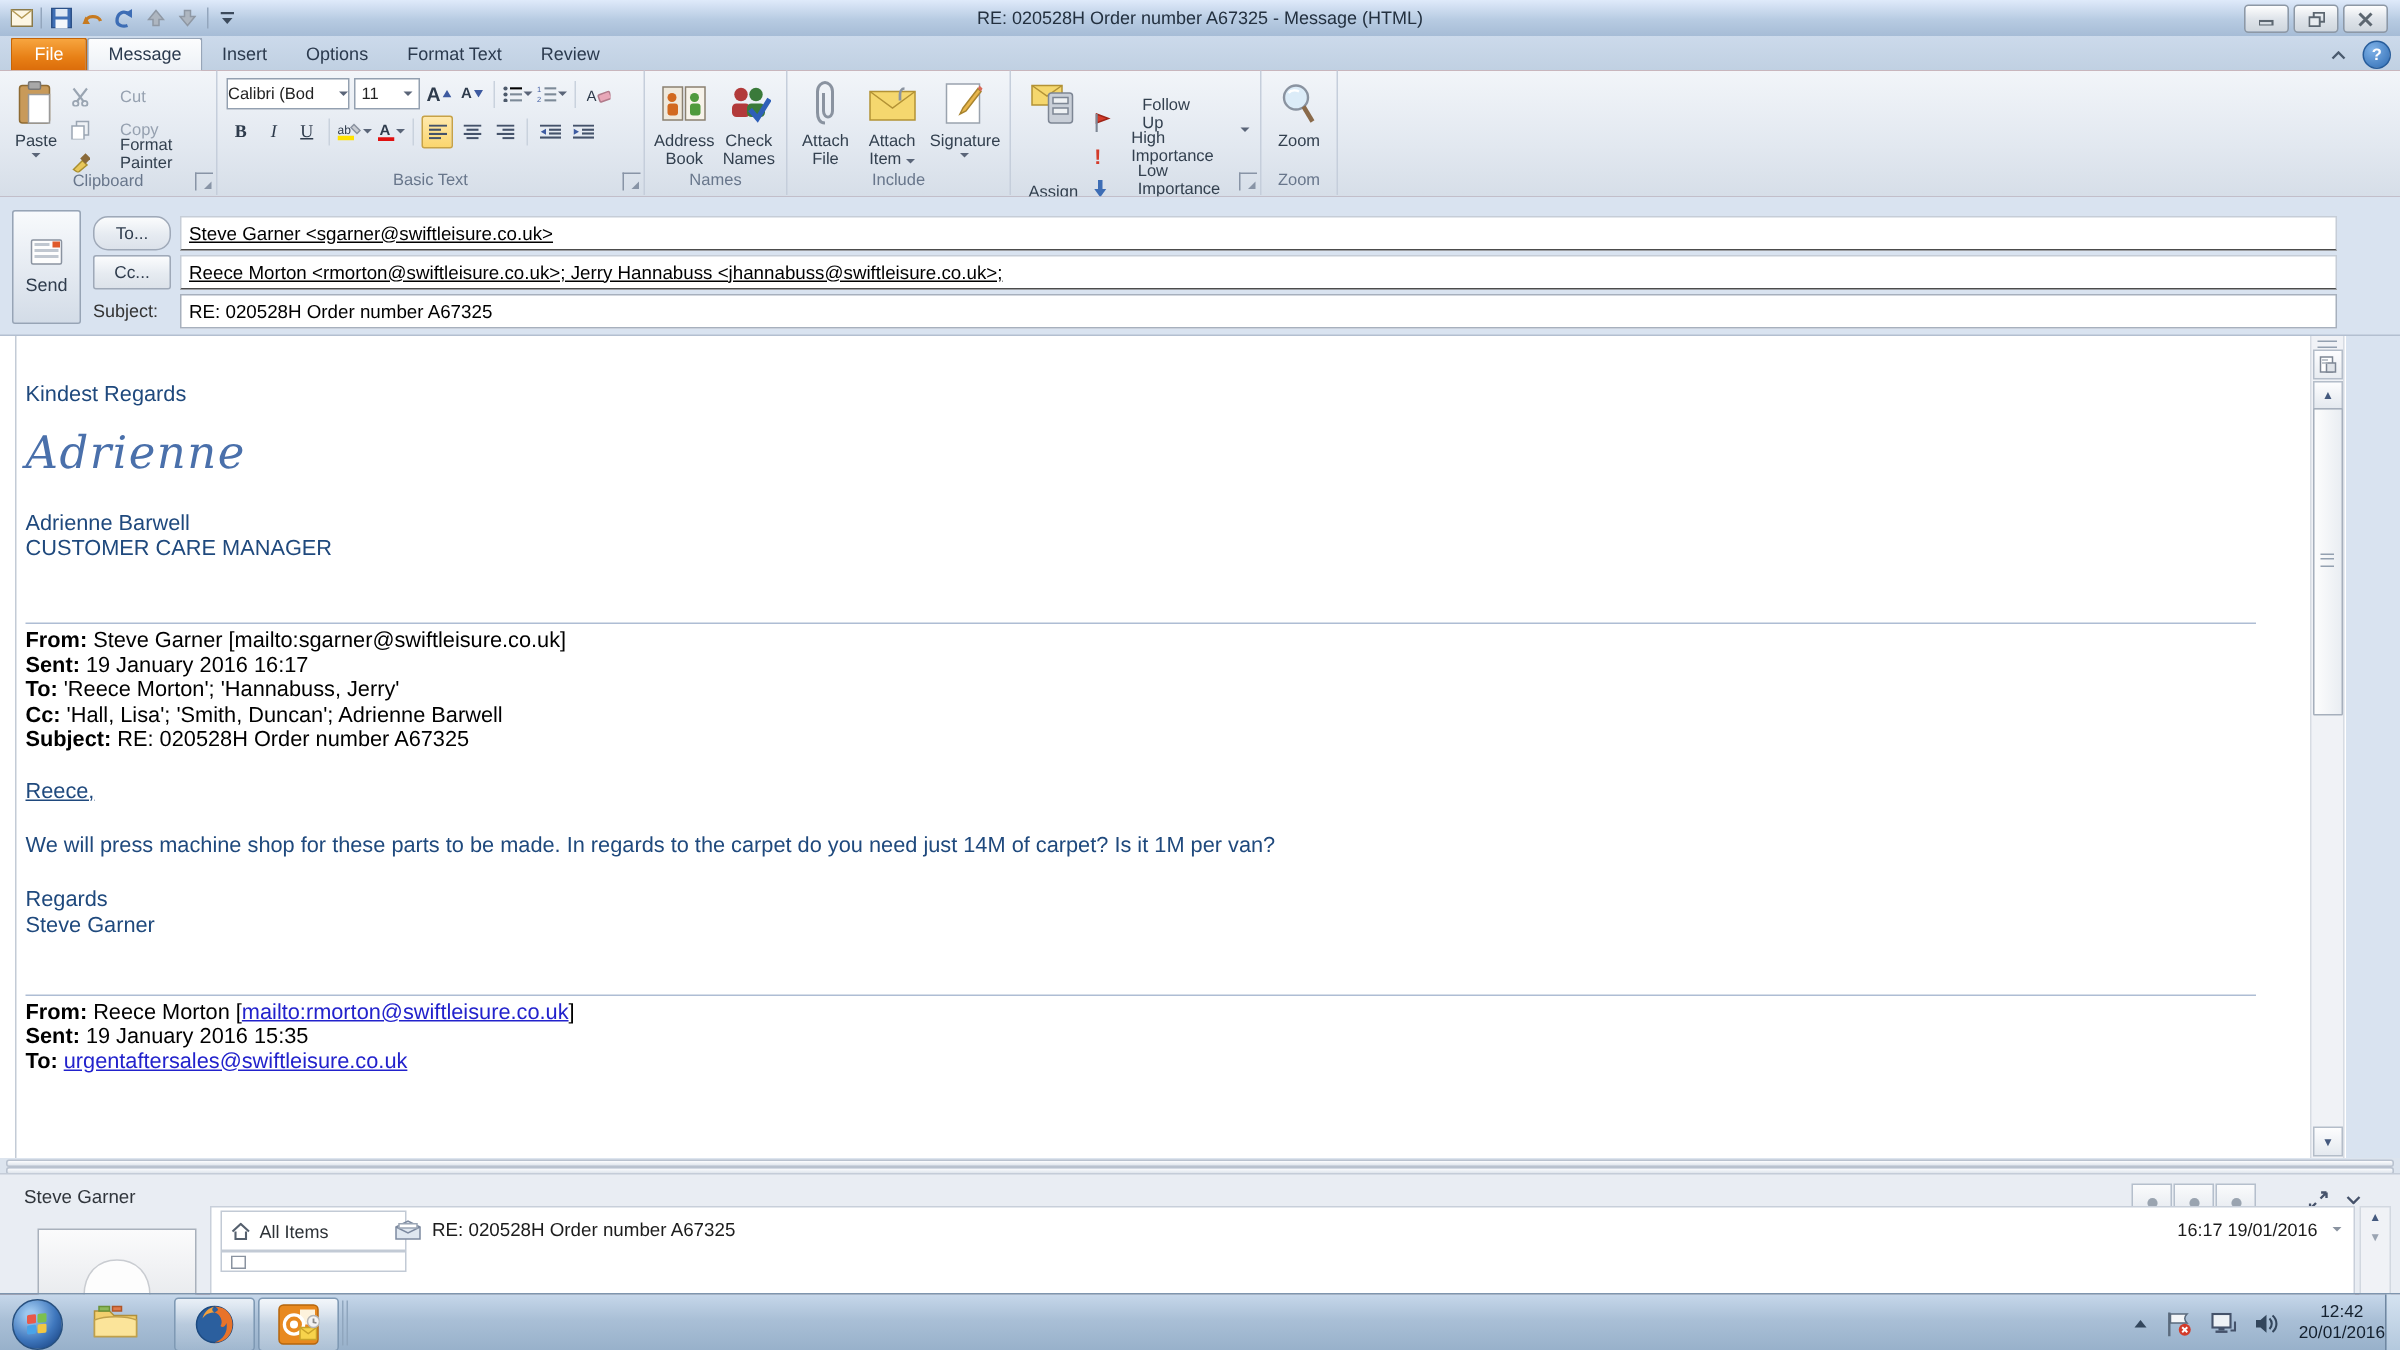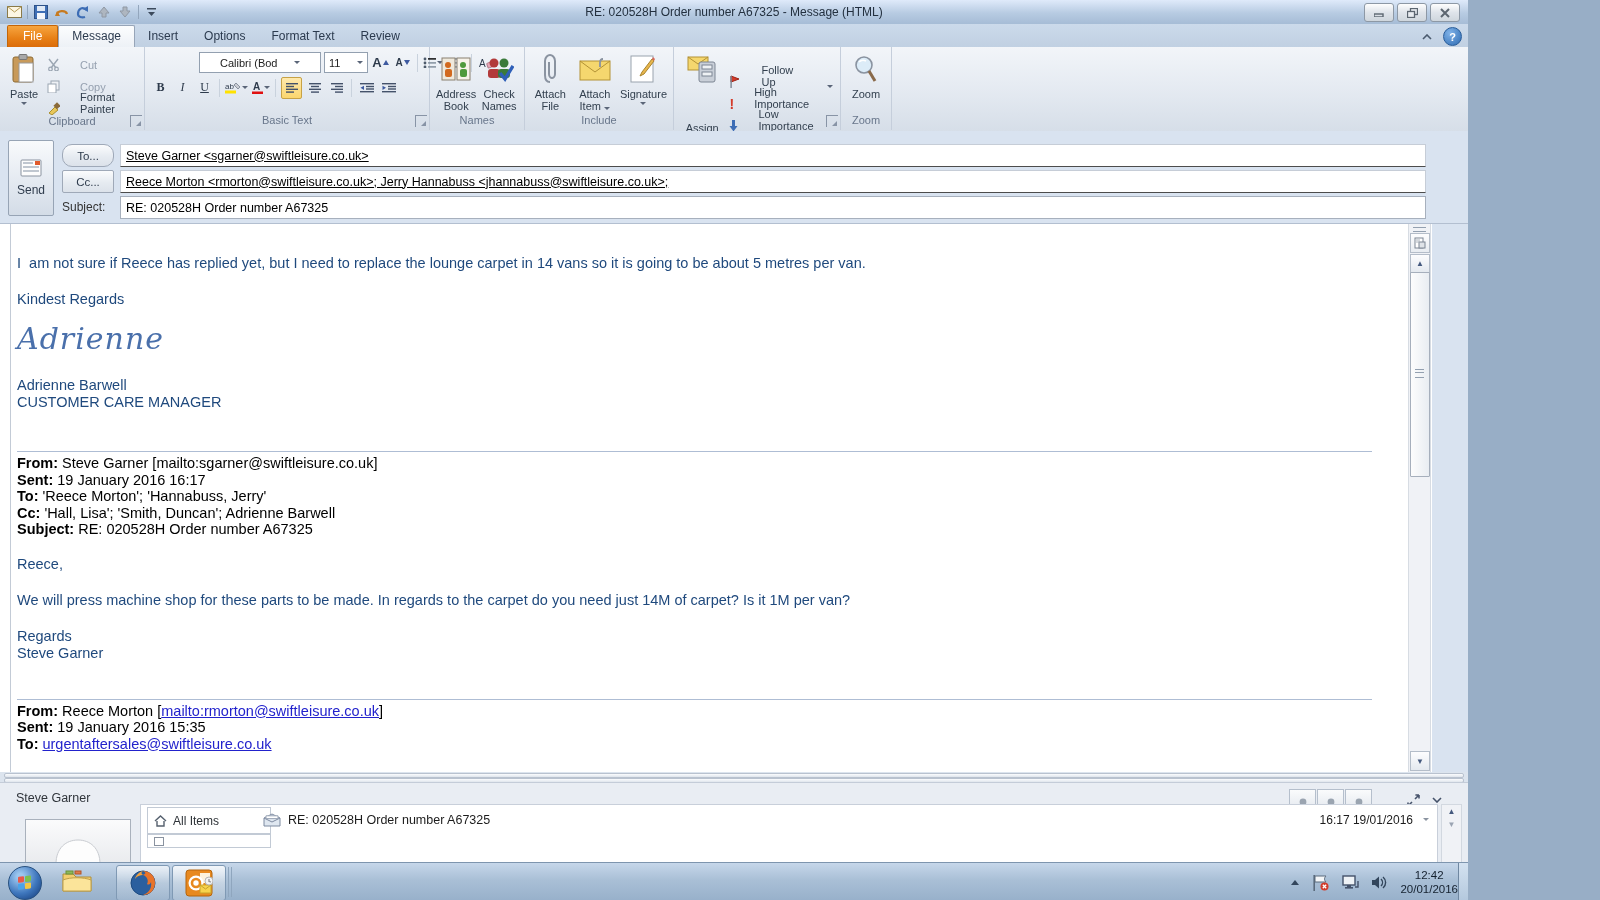--- a/index.html
+++ b/index.html
@@ -1,16 +1,16 @@
 <!DOCTYPE html>
 <html><head>
 <meta charset="utf-8">
 <style>
   html,body{margin:0;padding:0;background:#98aec6;}
-  .window{position:relative;width:1468px;height:900px;overflow:hidden;background:#7f1d1d;
+  .window{position:relative;width:1600px;height:900px;overflow:hidden;background:#7f1d1d;
     font-family:"Liberation Sans",sans-serif;-webkit-font-smoothing:antialiased;}
   svg{display:block}
   
   .titlebar{position:absolute;left:0;top:0;width:100%;height:24px;
     background:linear-gradient(#dfeafa,#b7cbe2 55%,#a6bcd6);border-bottom:1px solid #8ba0b8;}
   .qat{position:absolute;left:6px;top:2px;display:flex;align-items:center;gap:5px;height:20px;}
   .qat .sep{width:1px;height:14px;background:#93a6bd;}
   .qicon{width:16px;height:16px;display:flex;align-items:center;justify-content:center;}
   .title{position:absolute;left:200px;right:200px;top:0;height:24px;line-height:24px;text-align:center;
     font-size:12px;color:#23303f;}
@@ -41,21 +41,21 @@
   .bb{display:flex;flex-direction:column;align-items:center;justify-content:flex-start;
     padding:2px 2px;font-size:11px;color:#33404f;text-align:center;line-height:12px;border-radius:3px;}
   .bb .ic{width:34px;height:34px;display:flex;align-items:center;justify-content:center;margin-bottom:2px;}
   .sb{display:flex;align-items:flex-end;gap:20px;font-size:11px;color:#33404f;height:21px;padding:0 3px;}
   .dis{color:#96a1b0;}
   .car{display:inline-block;width:0;height:0;border-left:3px solid transparent;border-right:3px solid transparent;
     border-top:3px solid #5a6578;}
   .btcol{display:flex;flex-direction:column;justify-content:center;gap:1px;}
   .btrow{display:flex;align-items:center;height:25px;gap:3px;}
   .fontbox{width:80px;height:19px;background:#fff;border:1px solid #93a0b0;font-size:11px;color:#222;
-    display:flex;align-items:center;justify-content:space-between;padding:0 20px;margin-left:48px;}
+    display:flex;align-items:center;justify-content:space-between;padding:0 0;}
   .sizebox{width:34px;height:19px;background:#fff;border:1px solid #93a0b0;font-size:11px;color:#222;
     display:flex;align-items:center;justify-content:space-between;padding:0 4px;}
   .tbtn{min-width:19px;height:20px;display:flex;align-items:center;justify-content:center;
     font-size:12px;color:#2e3b4c;border-radius:2px;gap:1px;}
   .tbtn.on{background:linear-gradient(#ffe9ad,#fbd66e);border:1px solid #c7a246;}
   .vsep{width:1px;height:18px;background:#c9d2dd;margin:0 2px;}
   
   .compose{position:absolute;left:0;top:131px;width:100%;height:92px;background:#d9e3f0;border-bottom:1px solid #b3bfd0;}
   .sendbtn{position:absolute;left:8px;top:9px;width:44px;height:74px;border:1px solid #97a4b5;border-radius:2px;
     background:linear-gradient(#f8fafc,#e2e8f0 60%,#d3dce7);display:flex;flex-direction:column;align-items:center;
@@ -557,34 +557,33 @@
     <div class="subjlab" style="top:65px;">Subject:</div>
     <div class="field subj" style="top:65px;">
       <span>RE: 020528H Order number A67325</span>
     </div>
   </div>
 
   <div class="bodymargin"></div>
   <div class="mailbody">
     <div class="bodyline-left"></div>
     <div class="bodytext">
-      <div class="line blue g1 pre">I  am not sure if Reece has replied yet, but I need to replace the lounge carpet in 14 vans so it is going to be about 5 metres per van.</div>
       <div class="line blue g1">Kindest Regards</div>
       <div class="script">Adrienne</div>
       <div class="line blue" style="margin-top:21px;">Adrienne Barwell</div>
       <div class="line blue">CUSTOMER CARE MANAGER</div>
 
       <div class="hrule"></div>
       <div class="qline"><b>From:</b><span class="qv">Steve Garner [mailto:sgarner@swiftleisure.co.uk]</span></div>
       <div class="qline"><b>Sent:</b><span class="qv">19 January 2016 16:17</span></div>
       <div class="qline"><b>To:</b><span class="qv">'Reece Morton'; 'Hannabuss, Jerry'</span></div>
       <div class="qline"><b>Cc:</b><span class="qv">'Hall, Lisa'; 'Smith, Duncan'; Adrienne Barwell</span></div>
       <div class="qline"><b>Subject:</b><span class="qv">RE: 020528H Order number A67325</span></div>
 
-      <div class="line blue g1" style="margin-top:18px;">Reece,</div>
+      <div class="line blue g1" style="margin-top:18px;text-decoration:underline;">Reece,</div>
       <div class="line blue g1">We will press machine shop for these parts to be made. In regards to the carpet do you need just 14M of carpet? Is it 1M per van?</div>
       <div class="line blue g1">Regards</div>
       <div class="line blue">Steve Garner</div>
 
       <div class="hrule" style="margin-top:37px;"></div>
       <div class="qline"><b>From:</b><span class="qv">Reece Morton [</span><a class="lnk">mailto:rmorton@swiftleisure.co.uk</a><span>]</span></div>
       <div class="qline"><b>Sent:</b><span class="qv">19 January 2016 15:35</span></div>
       <div class="qline"><b>To:</b><span class="qv"><a class="lnk">urgentaftersales@swiftleisure.co.uk</a></span></div>
     </div>
   </div>

